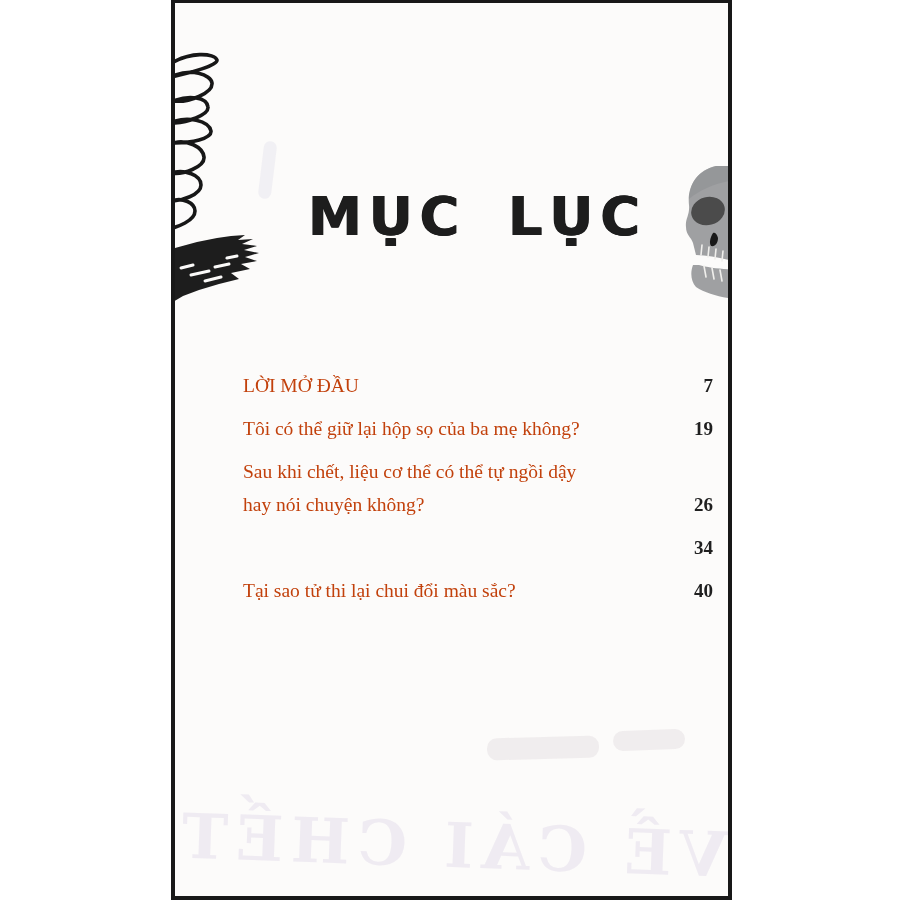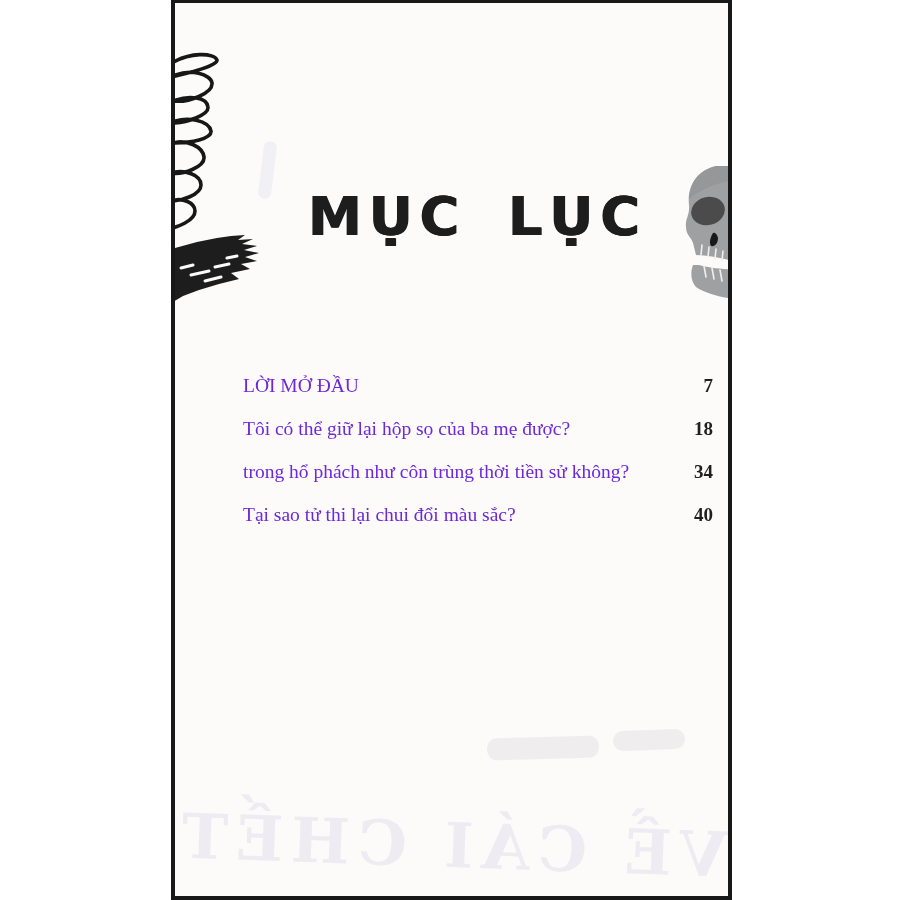--- a/index.html
+++ b/index.html
@@ -31,21 +31,21 @@
   .title{
     display:inline-block;transform:translateX(26px);
     font-family:"DejaVu Sans","Liberation Sans",sans-serif;
     font-weight:bold;font-size:54px;letter-spacing:7px;word-spacing:16px;
     color:#1d1d1d;text-shadow:0.6px 0 #1d1d1d,-0.6px 0 #1d1d1d;text-align:center;
   }
   
   .toc{position:absolute;left:68px;right:15px;top:366px;}
   .entry{display:flex;justify-content:space-between;align-items:flex-end;margin-bottom:10px;}
   .entry-lines{flex:1;min-width:0;}
-  .line{font-size:19.5px;line-height:33px;color:#6d28d9;white-space:nowrap;}
+  .line{font-size:19.5px;line-height:33px;color:#c2410c;white-space:nowrap;}
   .num{
     font-size:19px;font-weight:bold;color:#1f1f1f;line-height:33px;
     padding-left:12px;flex:none;
   }
   .entry:nth-child(6) .num{transform:translateY(-5px);text-decoration:underline;}
   .entry:nth-child(7) .num{transform:translateY(-9px);}
   .entry:nth-child(8) .num{transform:translateY(-20px);}
 </style>
 </head>
 <body>
@@ -106,30 +106,36 @@
     <div class="entry">
       <div class="entry-lines">
         <div class="line">LỜI MỞ ĐẦU</div>
       </div>
       <div class="num">7</div>
     </div>
 
 
     <div class="entry">
       <div class="entry-lines">
-        <div class="line">Tôi có thể giữ lại hộp sọ của ba mẹ được?</div>
+        <div class="line">Tôi có thể giữ lại hộp sọ của ba mẹ không?</div>
       </div>
-      <div class="num">18</div>
+      <div class="num">19</div>
     </div>
 
+    <div class="entry">
+      <div class="entry-lines">
+        <div class="line">Sau khi chết, liệu cơ thể có thể tự ngồi dậy</div>
+        <div class="line">hay nói chuyện không?</div>
+      </div>
+      <div class="num">26</div>
+    </div>
 
 
     <div class="entry">
       <div class="entry-lines">
-        <div class="line">trong hổ phách như côn trùng thời tiền sử không?</div>
       </div>
       <div class="num">34</div>
     </div>
 
     <div class="entry">
       <div class="entry-lines">
         <div class="line">Tại sao tử thi lại chui đổi màu sắc?</div>
       </div>
       <div class="num">40</div>
     </div>

